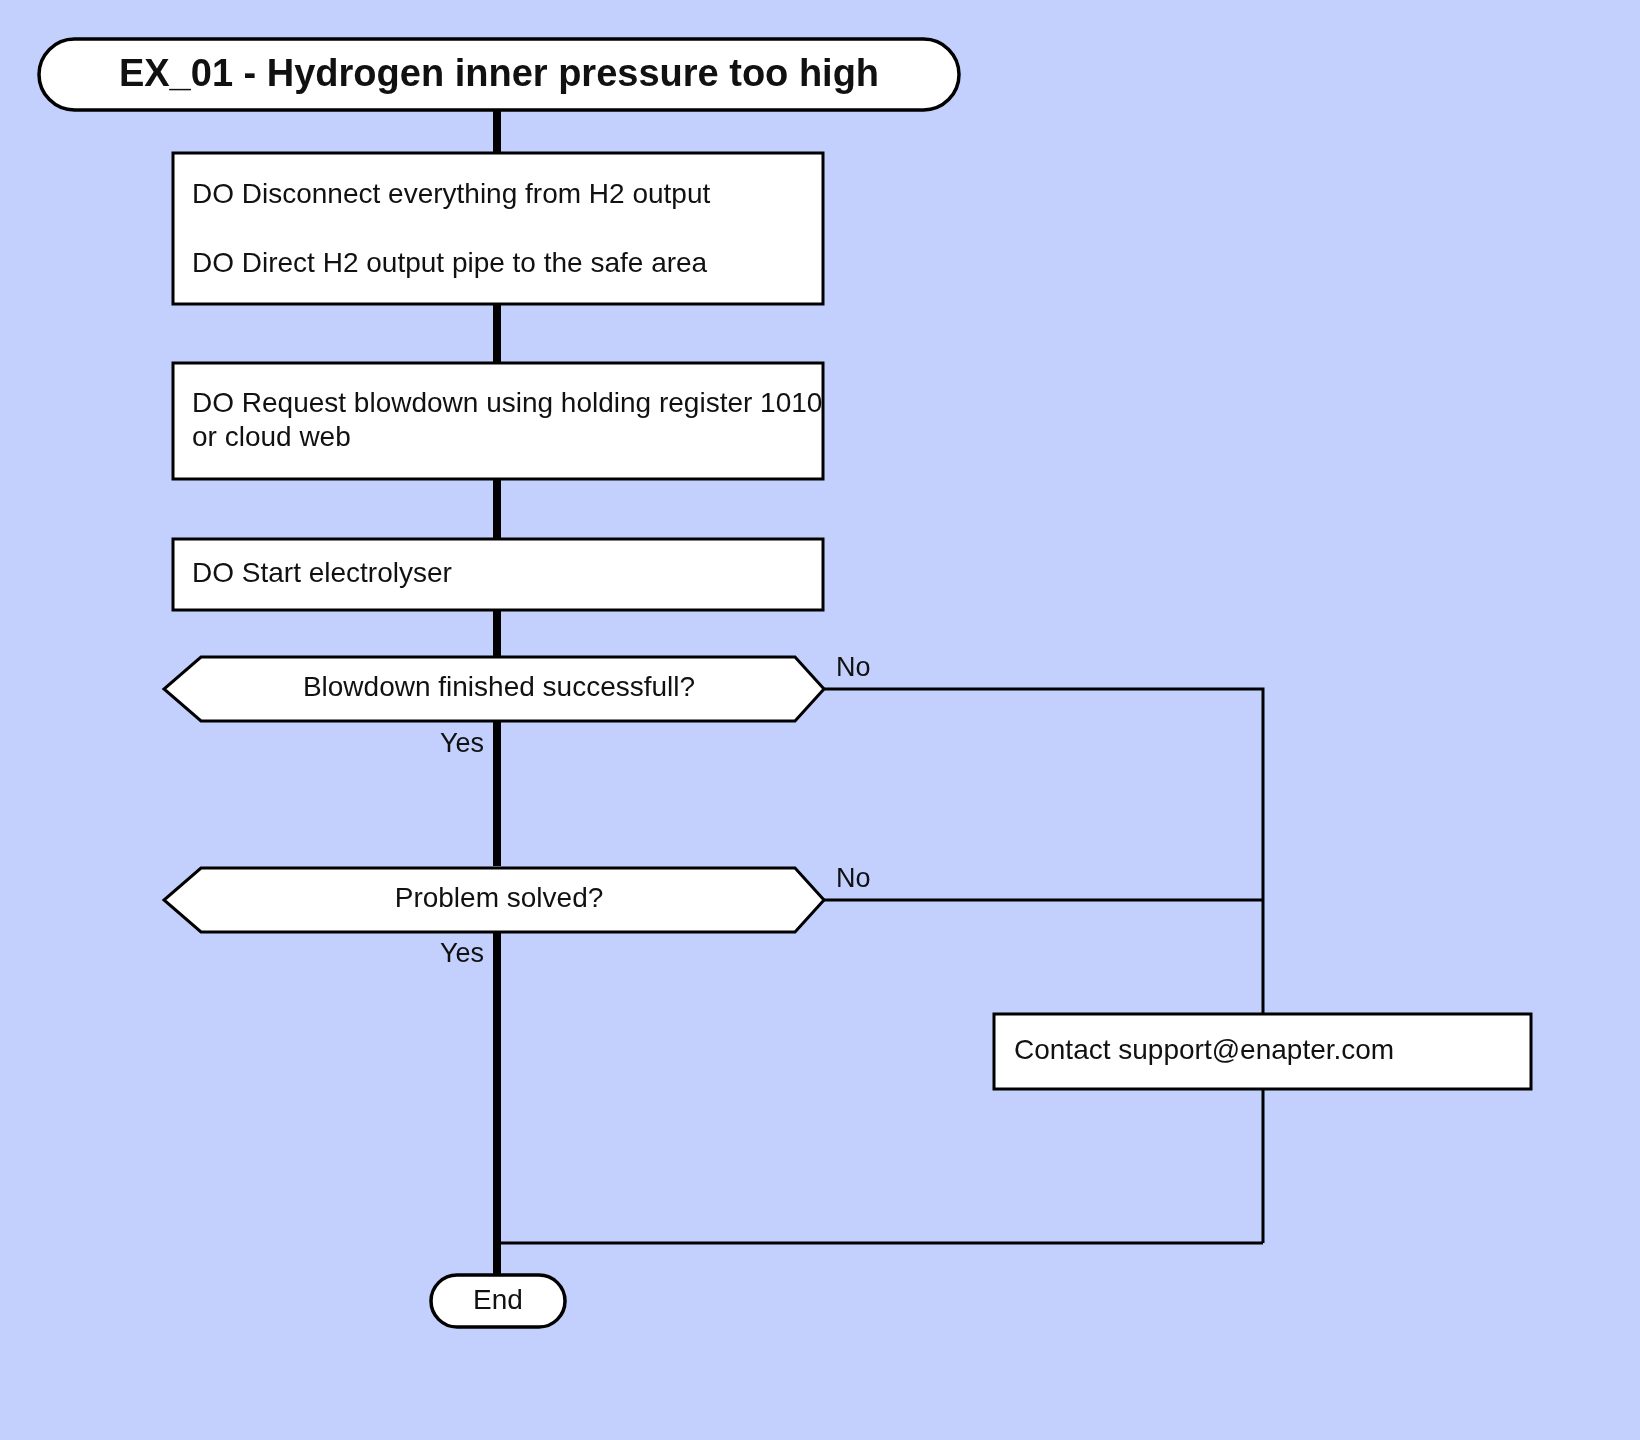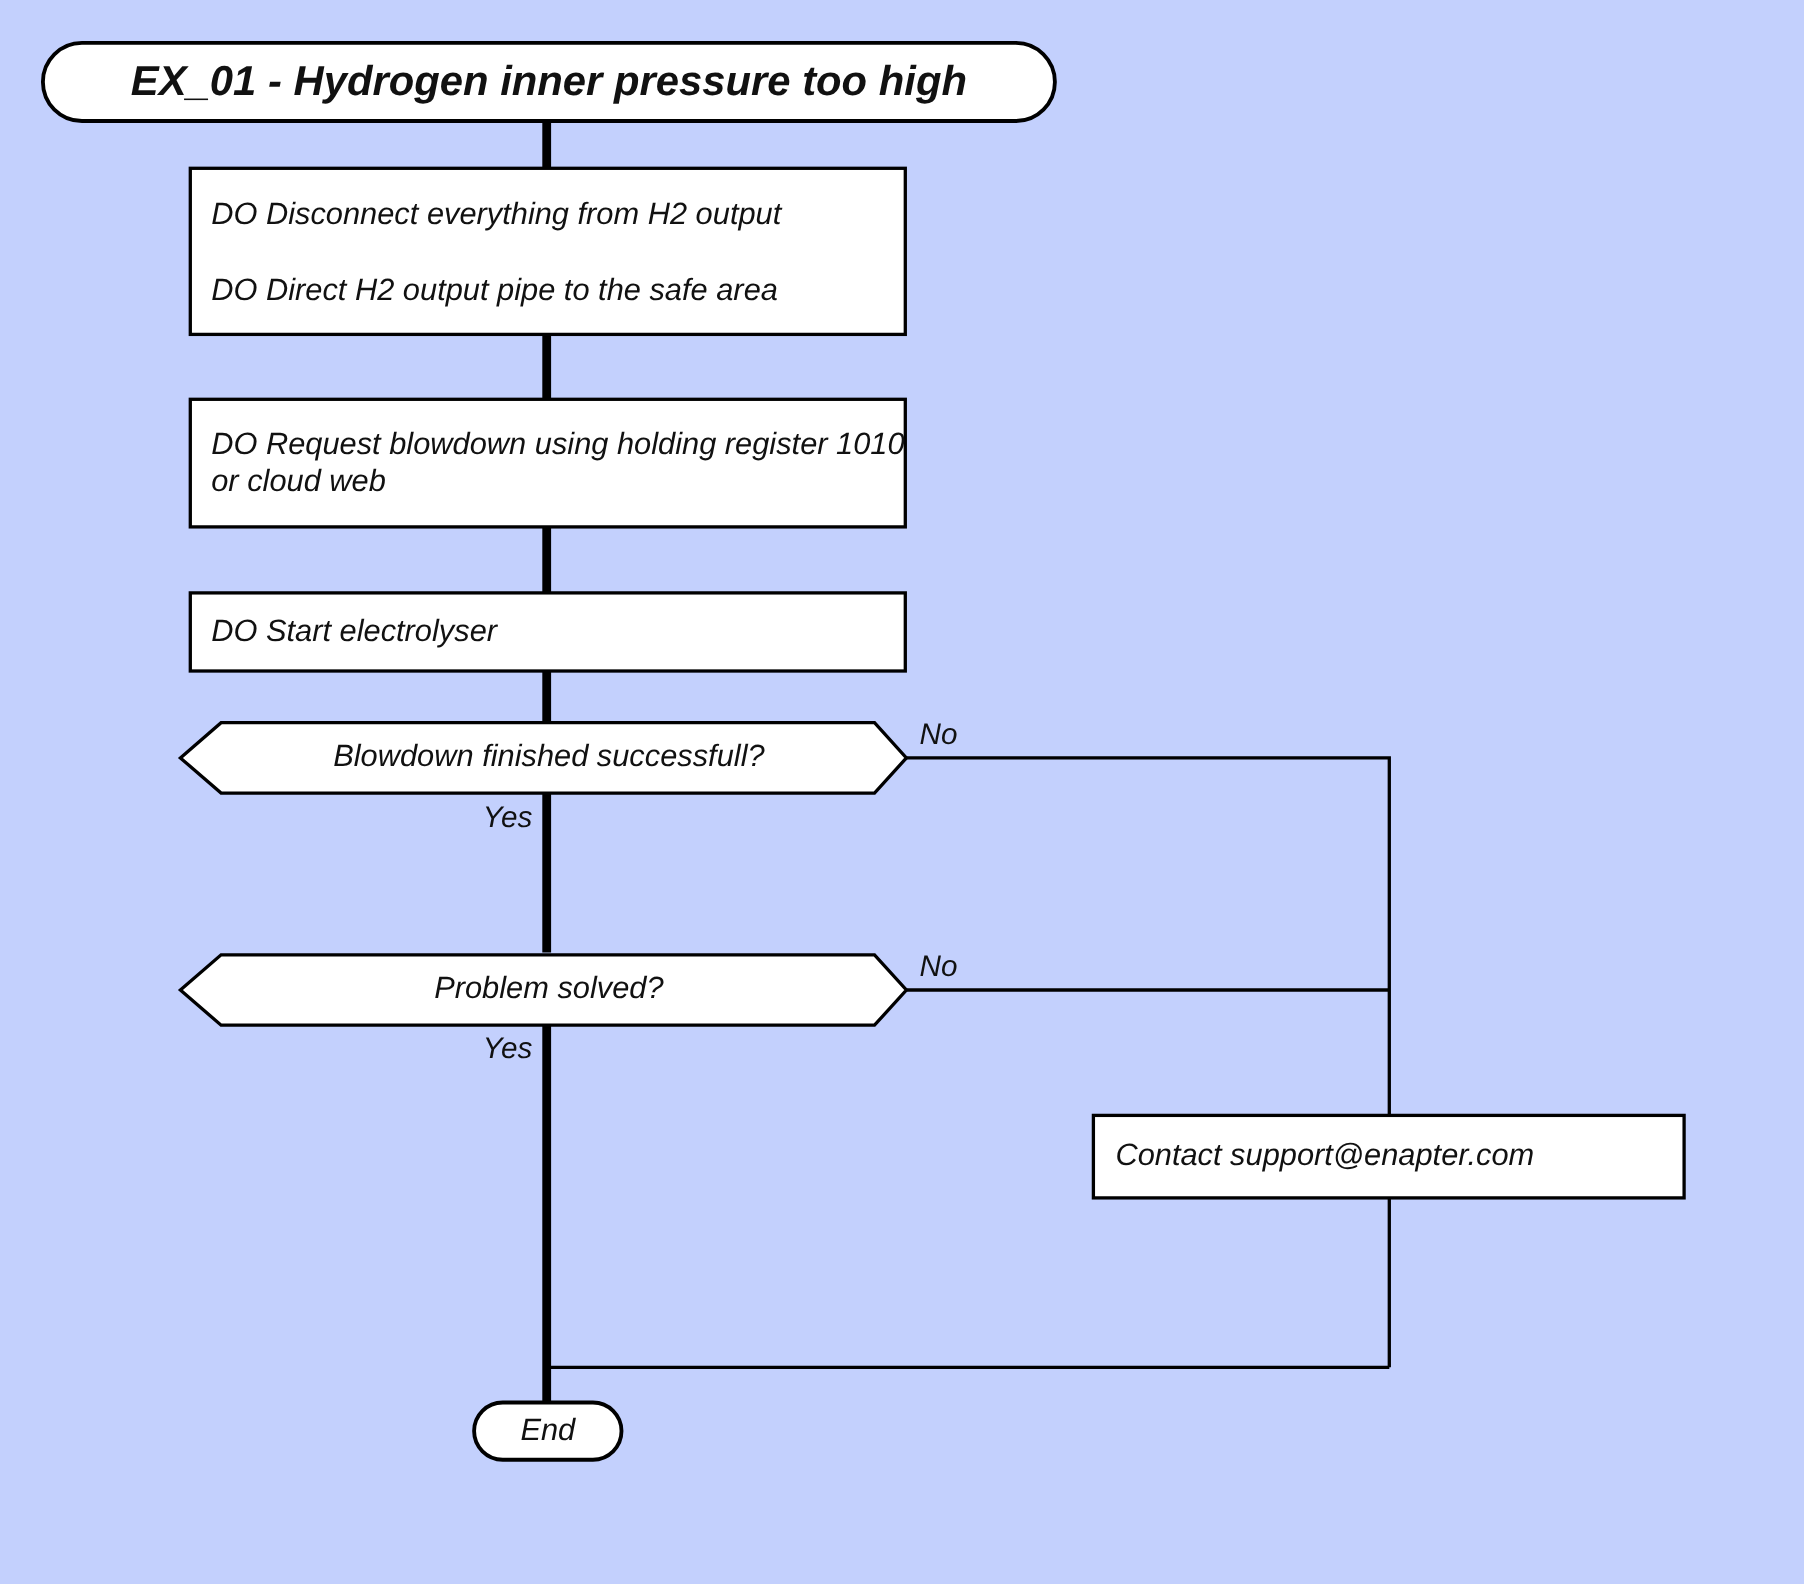--- a/index.html
+++ b/index.html
@@ -11,21 +11,20 @@
     width: 1640px;
     height: 1440px;
     font-family: "Liberation Sans", sans-serif;
     overflow: hidden;
   }
   #flowchart-root {
     position: relative;
     width: 1640px;
     height: 1440px;
     background: #c3d0fd;
-    font-style: italic;
   }
   svg.flow-canvas {
     position: absolute;
     left: 0;
     top: 0;
     width: 1640px;
     height: 1440px;
     display: block;
   }
   .node-shape {

